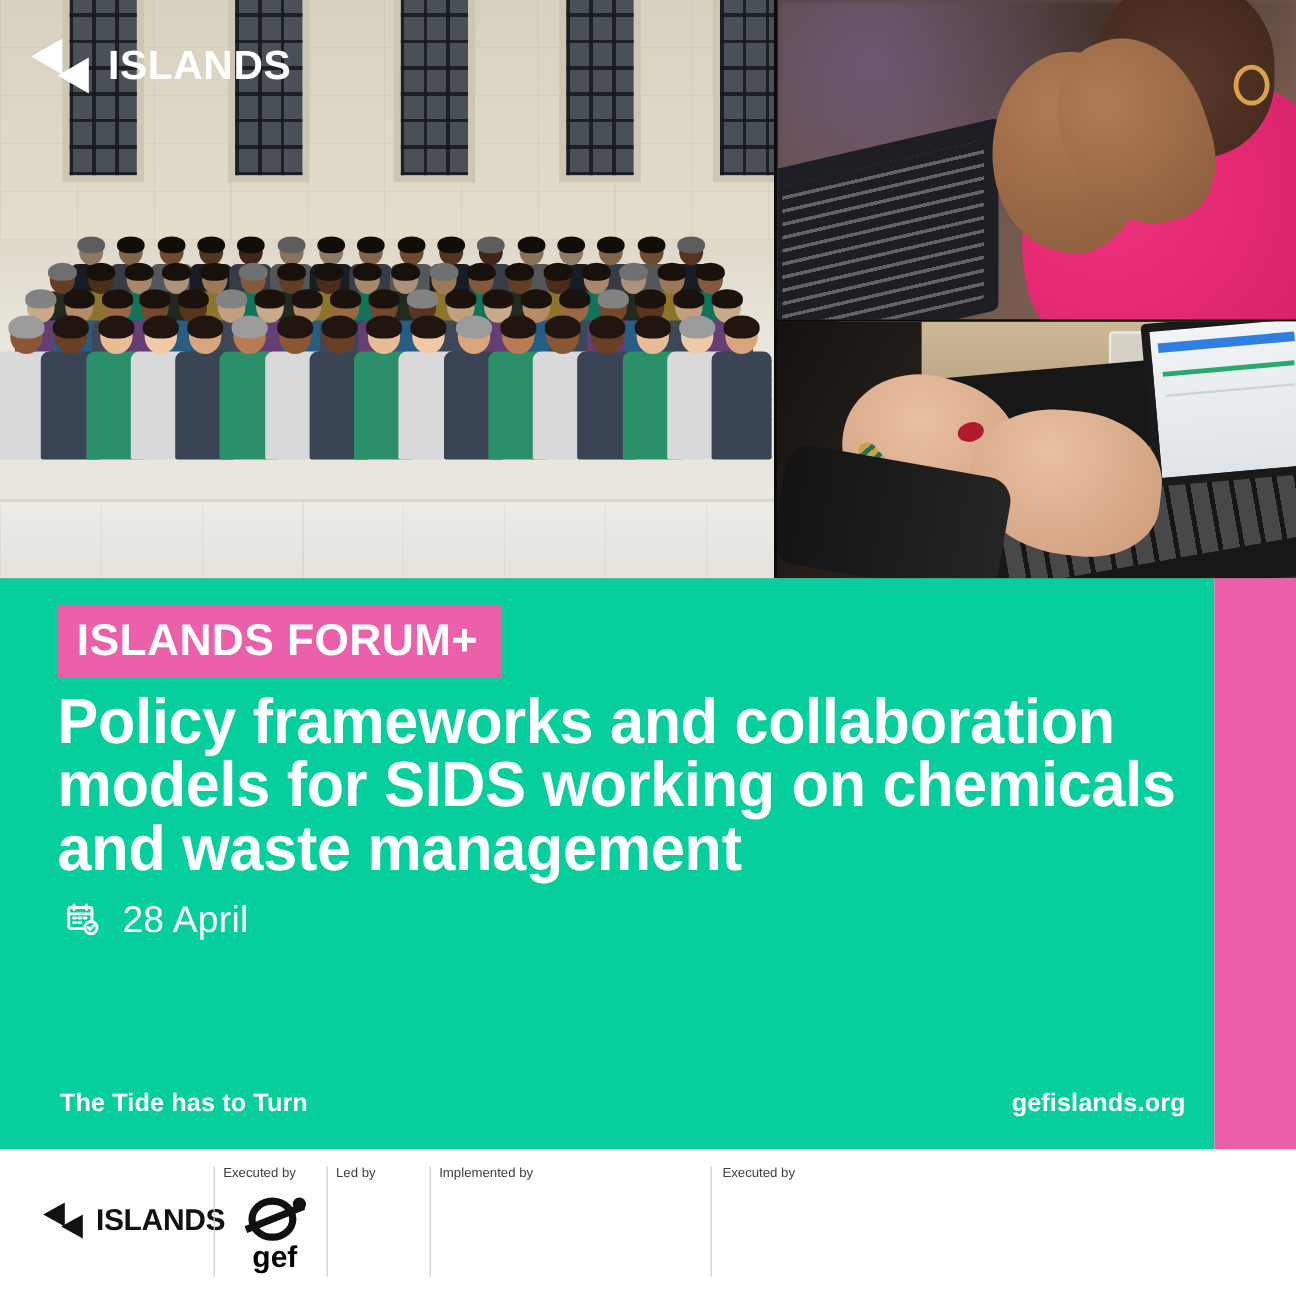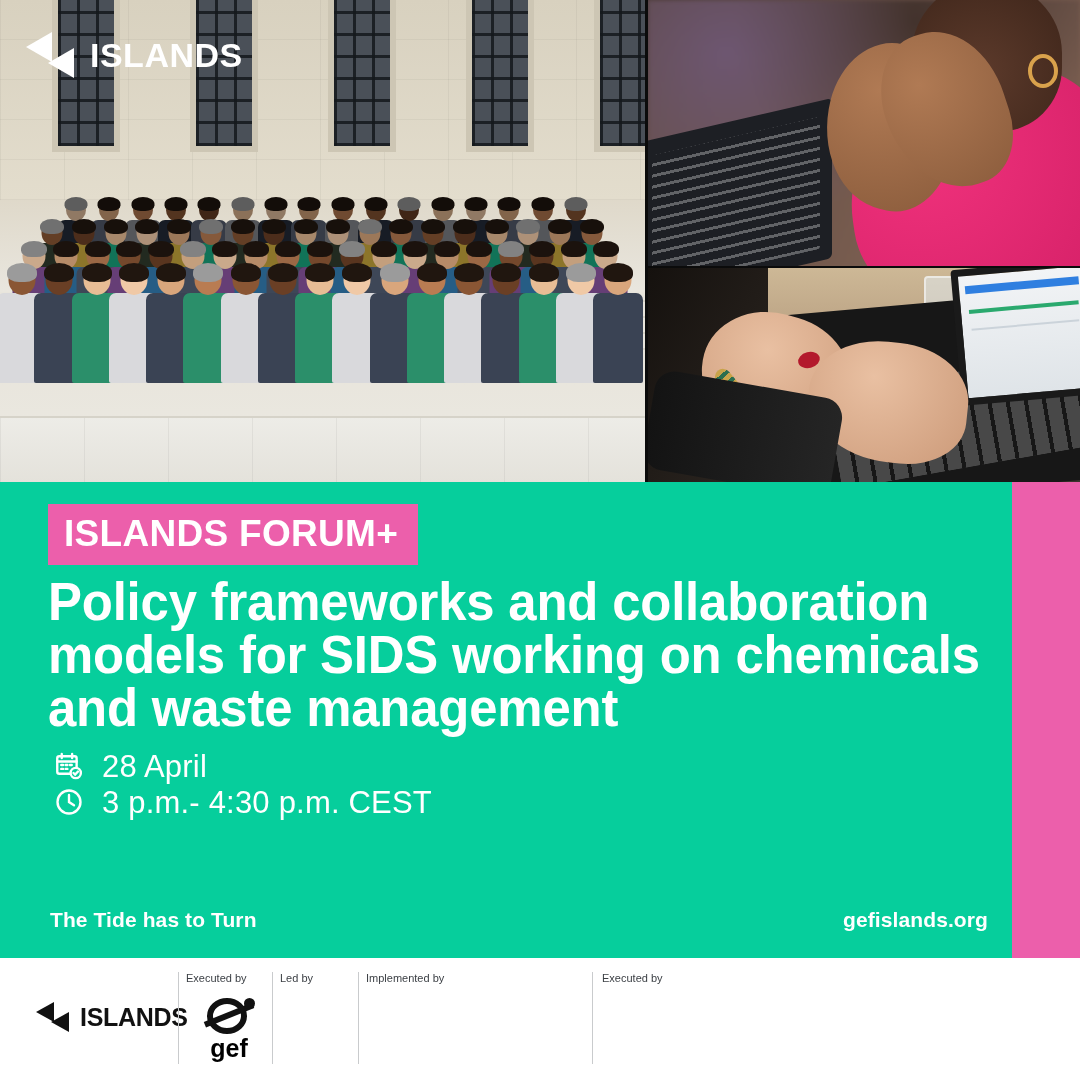--- a/index.html
+++ b/index.html
@@ -748,29 +748,20 @@
           <rect x="2.6" y="4.2" width="15.5" height="14" rx="1.6"></rect>
           <path d="M6.2 2.4v3.2M14.5 2.4v3.2M2.6 8.4h15.5"></path>
           <path d="M5.8 11.2h1.4M9.3 11.2h1.4M12.8 11.2h1.4M5.8 14.3h1.4M9.3 14.3h1.4"></path>
           <circle cx="17.4" cy="17.6" r="4.1" fill="#06CE9C"></circle>
           <path d="M15.6 17.6l1.3 1.3 2.3-2.5"></path>
         </svg>
       </span>
       <span class="meta-text">28 April</span>
     </div>
 
-    <div class="meta-row">
-      <span class="meta-icon">
-        <svg width="30" height="30" viewBox="0 0 24 24" fill="none" stroke="#fff" stroke-width="1.9" stroke-linecap="round">
-          <circle cx="12" cy="12" r="9.2"></circle>
-          <path d="M12 6.4V12l4 2.6"></path>
-        </svg>
-      </span>
-      <span class="meta-text">3 p.m.- 4:30 p.m. CEST</span>
-    </div>
 
   </div>
 
   <div class="tagline">The Tide has to Turn</div>
   <div class="website">gefislands.org</div>
 
   <div class="footer">
 
     <div class="logo-wrap f-islands">
       <span class="f-tri-pair">

